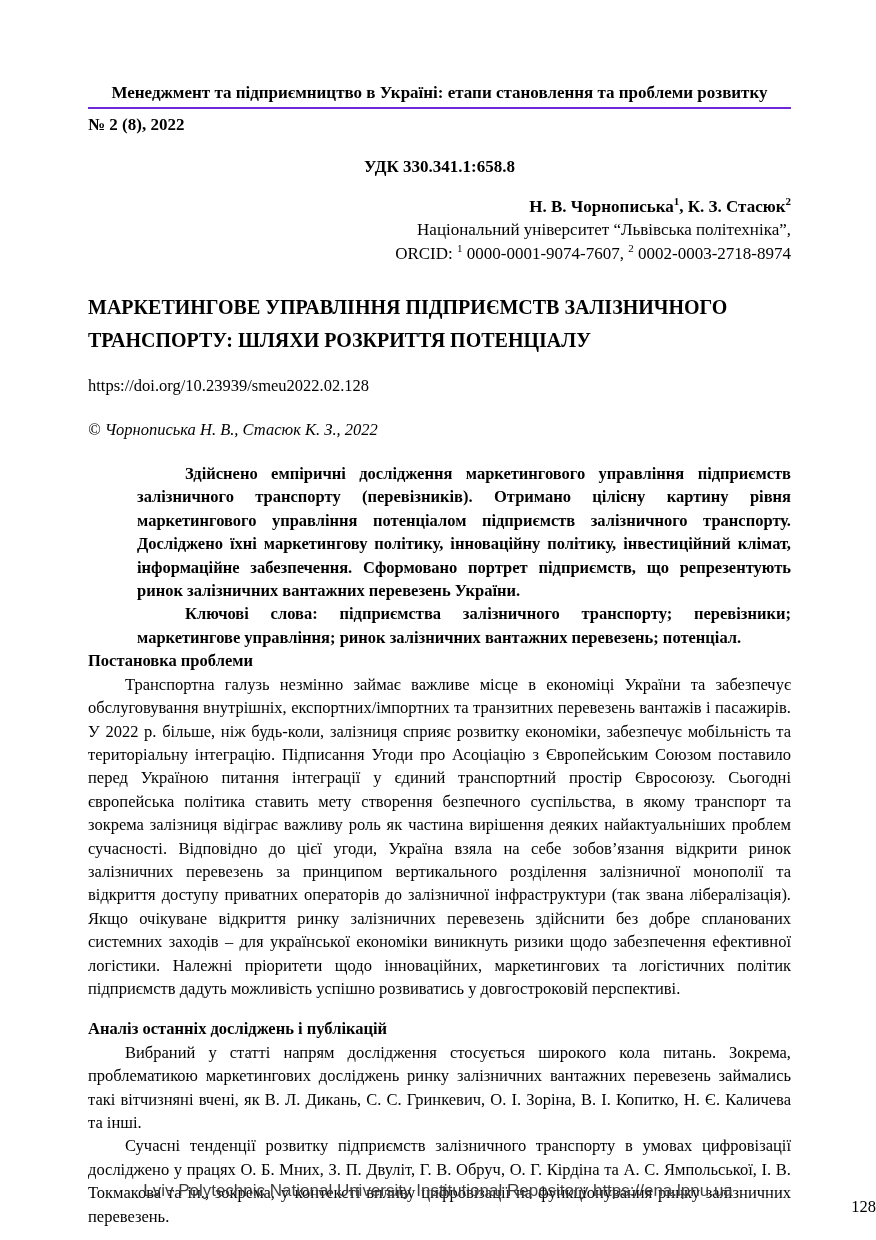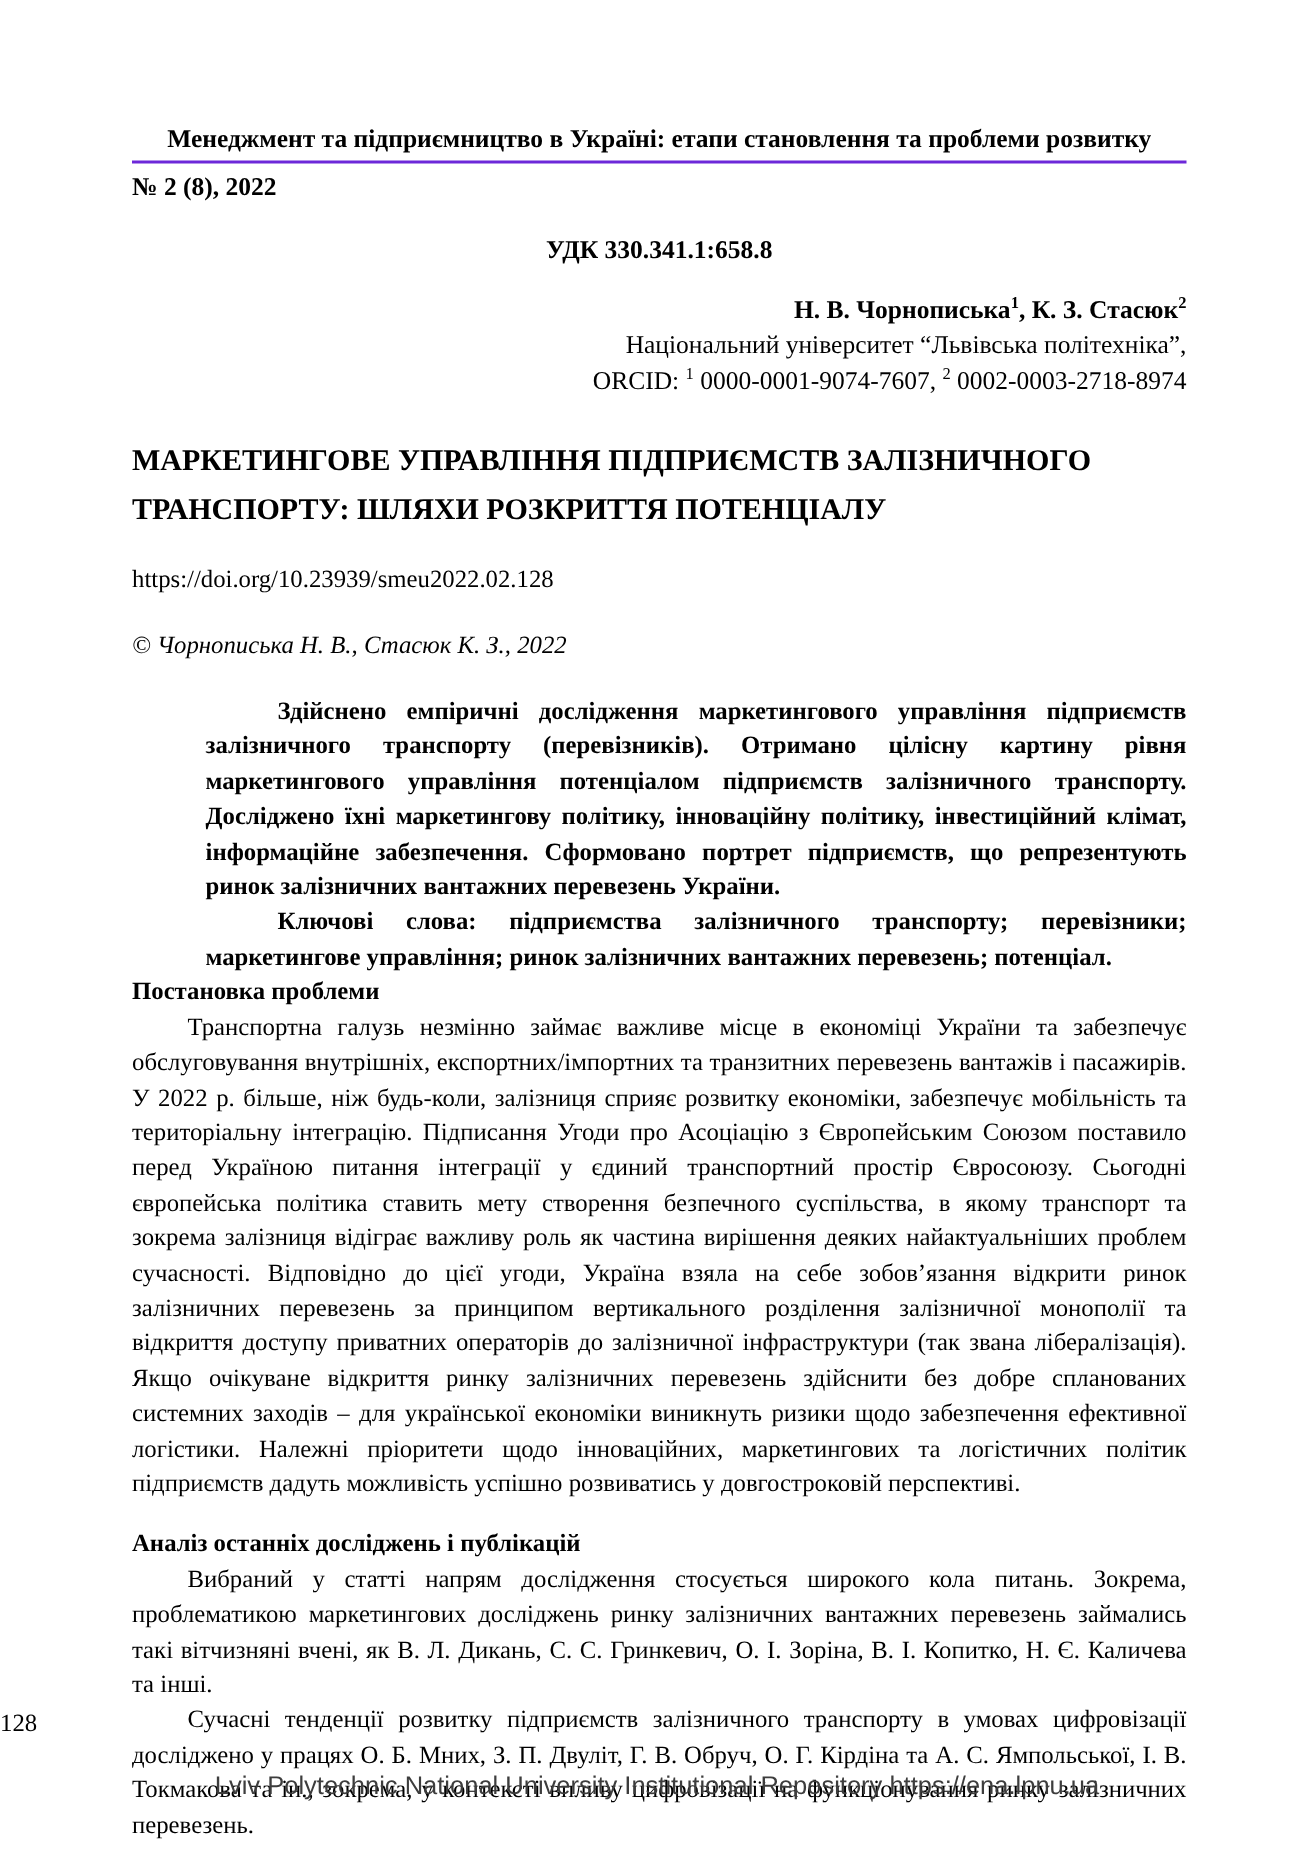--- a/index.html
+++ b/index.html
@@ -93,24 +93,24 @@
   .body-par {
     margin: 0;
     font-size: 16.5px;
     line-height: 23.4px;
     text-align: justify;
     text-indent: 37px;
   }
   
   .page-number {
     position: absolute;
-    top: 1138px;
+    top: 1196px;
     left: 0;
     width: 876px;
-    text-align: left;
+    text-align: right;
     font-size: 16.5px;
     line-height: 21px;
   }
   .repo-footer {
     position: absolute;
     top: 1182px;
     left: 0;
     width: 876px;
     text-align: center;
     font-family: "Liberation Sans", sans-serif;

